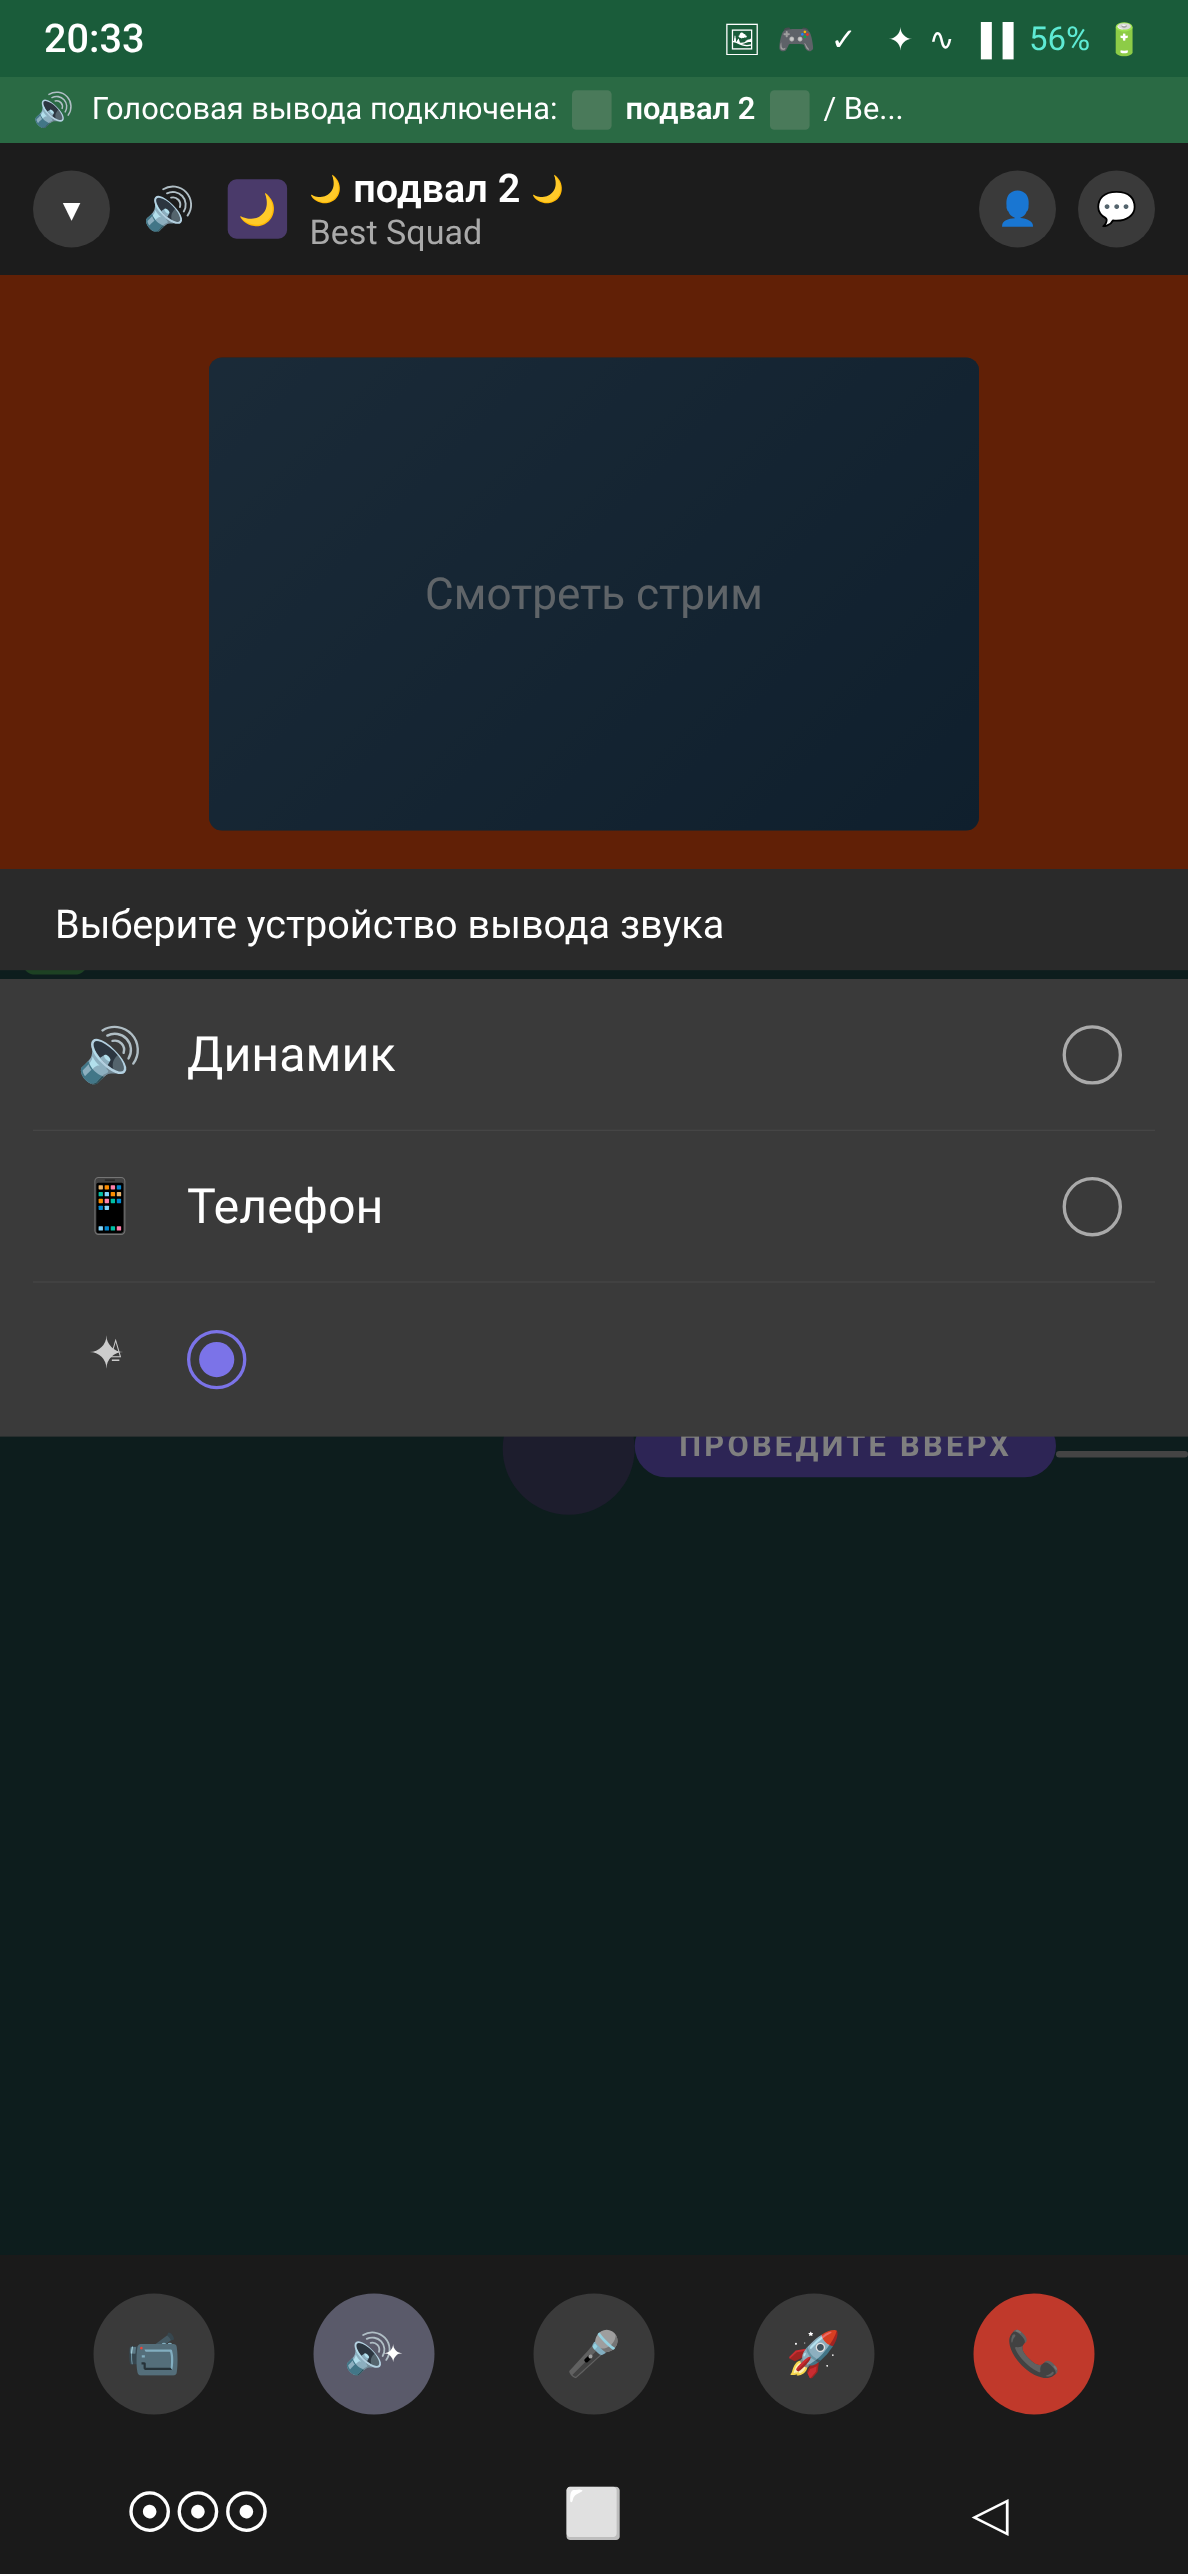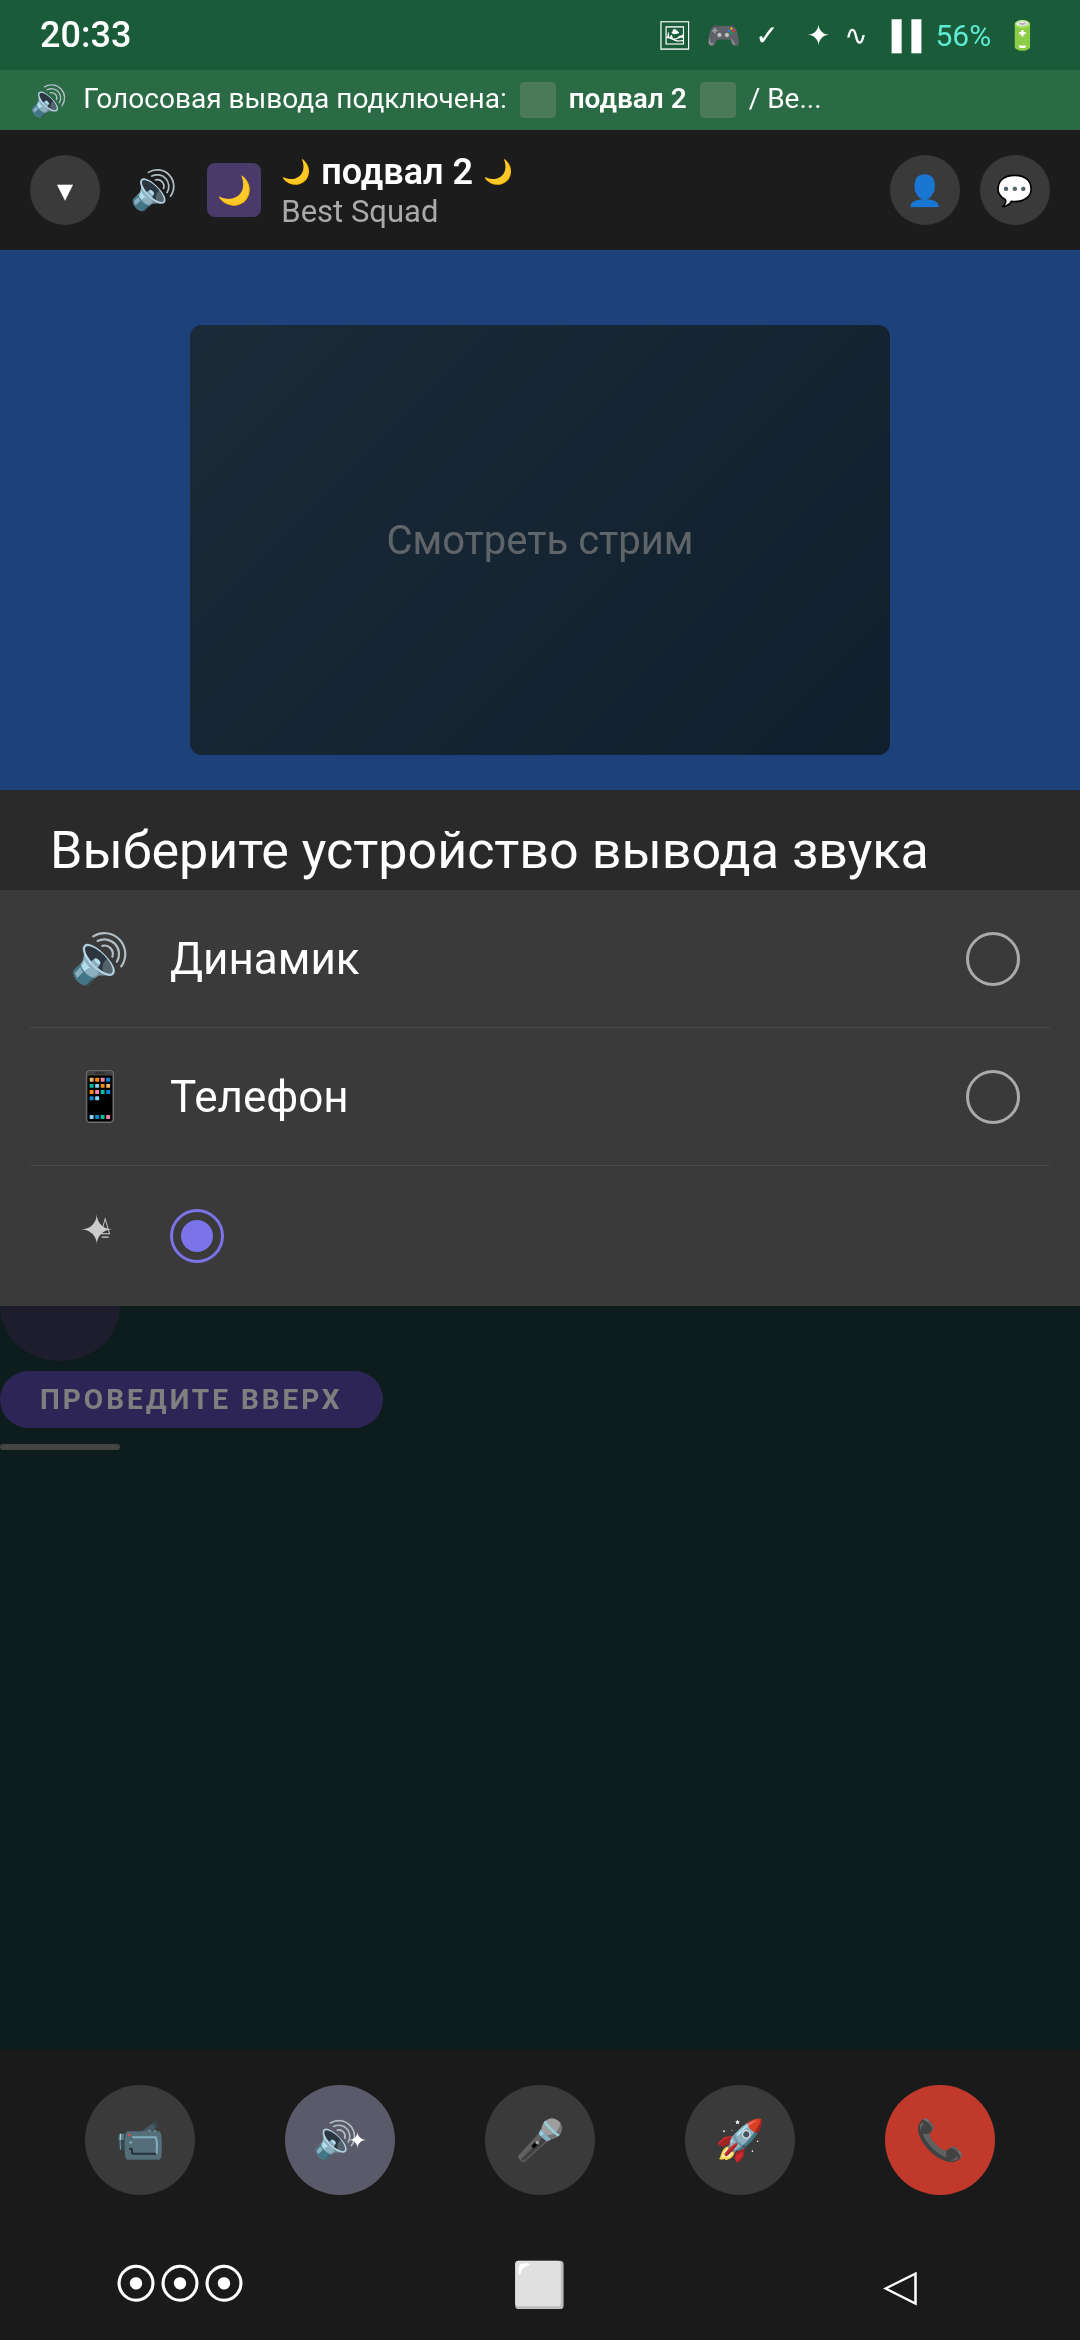--- a/index.html
+++ b/index.html
@@ -161,21 +161,21 @@
     .stream-preview {
       position: absolute;
       top: 250px;
       left: 0;
       right: 0;
       height: 580px;
       z-index: 2;
       display: flex;
       align-items: center;
       justify-content: center;
-      background: #3b82f6;
+      background: #c2410c;
     }
     .stream-window {
       width: 700px;
       height: 430px;
       background: #2a4a5a;
       border-radius: 12px;
       position: relative;
       overflow: hidden;
     }
     .stream-window-inner {
@@ -211,21 +211,21 @@
       position: absolute;
       top: 790px;
       left: 0;
       right: 0;
       padding: 30px 50px 20px;
       background: #2a2a2a;
       z-index: 20;
     }
     .dialog-title {
       color: white;
-      font-size: 52px;
+      font-size: 36px;
       font-weight: 400;
     }
 
     
     .dialog-body {
       position: absolute;
       top: 890px;
       left: 0;
       right: 0;
       background: #3a3a3a;
@@ -272,28 +272,28 @@
       content: '';
       width: 32px;
       height: 32px;
       border-radius: 50%;
       background: #7b73e8;
     }
 
     
     .swipe-area {
       position: absolute;
-      top: 1250px;
+      top: 1222px;
       left: 0;
       right: 0;
       height: 230px;
       z-index: 5;
       display: flex;
-      flex-direction: column;
-      align-items: flex-start;
+      flex-direction: row;
+      align-items: center;
       justify-content: flex-end;
       padding-bottom: 30px;
     }
     .swipe-avatar {
       width: 120px;
       height: 120px;
       border-radius: 50%;
       background: #3a3a5a;
       margin-bottom: 10px;
     }

